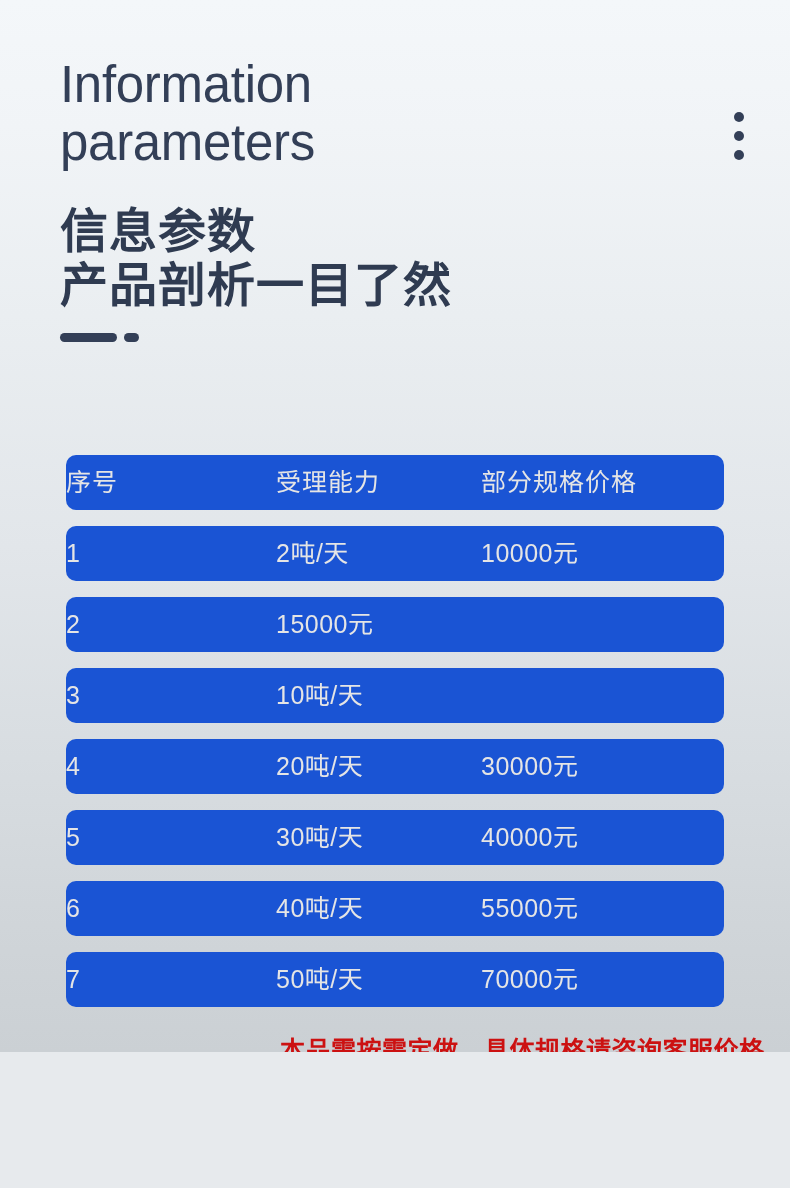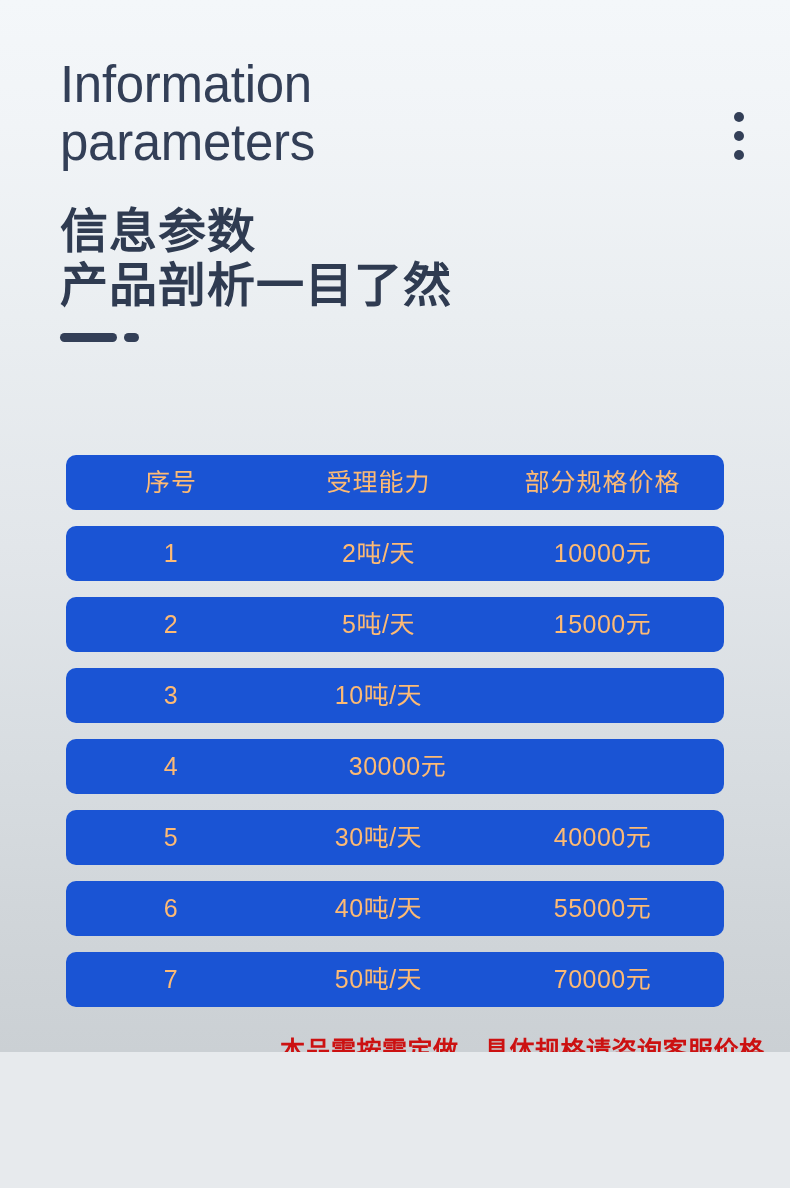--- a/index.html
+++ b/index.html
@@ -112,25 +112,25 @@
     box-sizing: border-box;
   }
   .row:last-child {
     margin-bottom: 0;
   }
   .row.head {
     height: 55px;
     background: #1a54d4;
   }
   .cell {
-    text-align: center;
+    text-align: left;
     font-size: 25px;
     line-height: 1;
     letter-spacing: 0.5px;
-    color: #fdba74;
+    color: #e5e5e5;
     white-space: nowrap;
   }
   .row.head .cell {
     font-size: 25px;
     letter-spacing: 1px;
   }
   .c-idx   { width: 210px; }
   .c-cap   { width: 205px; }
   .c-price { width: 243px; }
 
@@ -183,31 +183,31 @@
     </div>
 
     <div class="row">
       <div class="cell c-idx">1</div>
       <div class="cell c-cap">2吨/天</div>
       <div class="cell c-price">10000元</div>
     </div>
 
     <div class="row">
       <div class="cell c-idx">2</div>
-      <div class="cell c-cap">5吨/天</div>
       <div class="cell c-price">15000元</div>
     </div>
 
     <div class="row">
       <div class="cell c-idx">3</div>
       <div class="cell c-cap">10吨/天</div>
     </div>
 
     <div class="row">
       <div class="cell c-idx">4</div>
+      <div class="cell c-cap">20吨/天</div>
       <div class="cell c-price">30000元</div>
     </div>
 
     <div class="row">
       <div class="cell c-idx">5</div>
       <div class="cell c-cap">30吨/天</div>
       <div class="cell c-price">40000元</div>
     </div>
 
     <div class="row">

